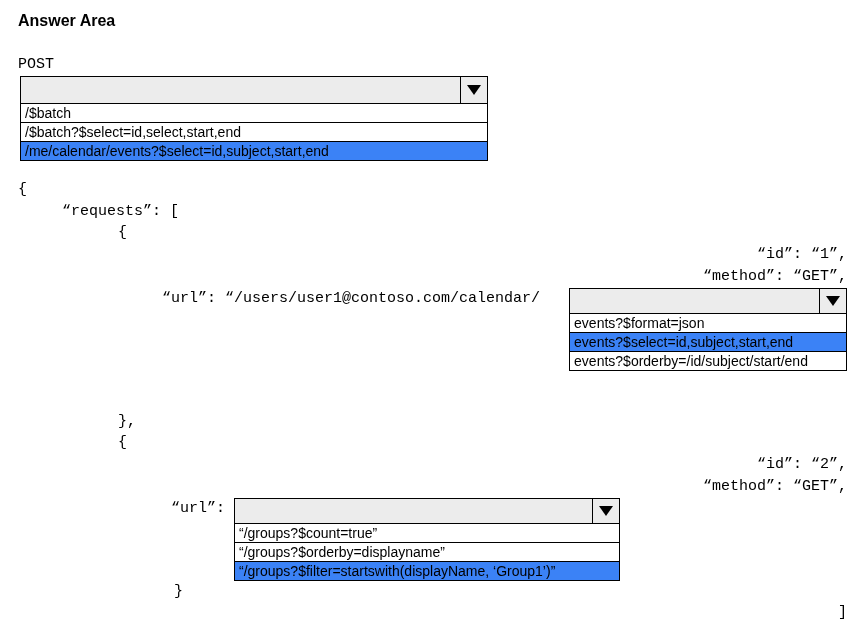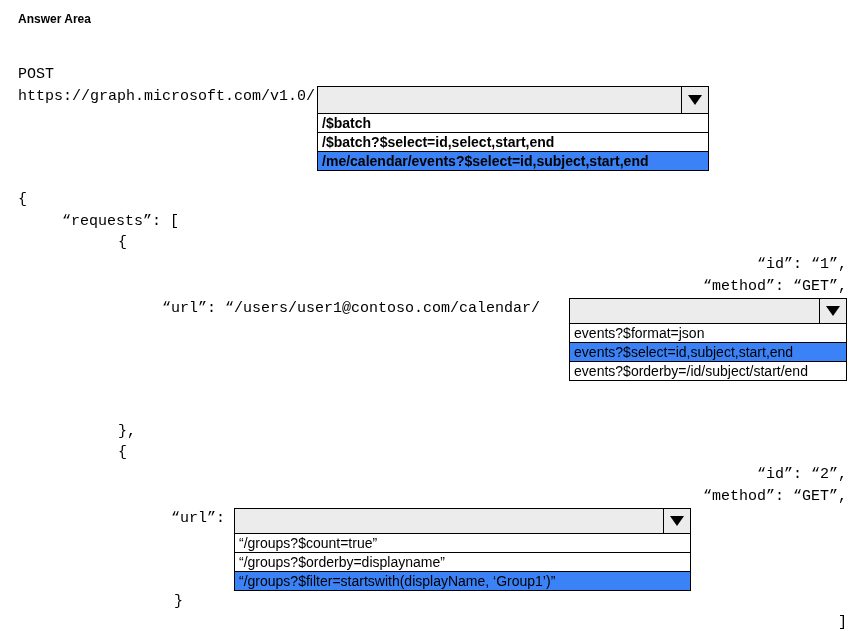--- a/index.html
+++ b/index.html
@@ -6,22 +6,22 @@
     font-family: Arial, Helvetica, sans-serif;
     font-size: 14px;
     margin: 0;
     padding: 12px 18px;
     width: 865px;
     box-sizing: border-box;
     color: #000;
   }
   .title {
     font-weight: bold;
-    font-size: 12px;
-    margin-bottom: 38px;
+    font-size: 16px;
+    margin-bottom: 24px;
   }
   .mono {
     font-family: "Courier New", Courier, monospace;
     font-size: 15px;
     white-space: pre;
     line-height: 1.45;
   }
   .dropdown-wrap {
     display: inline-block;
     vertical-align: top;
@@ -69,22 +69,21 @@
   .indent3b { padding-left: 156px; }
 </style>
 </head>
 <body>
 
 <div class="title">Answer Area</div>
 
 <div class="mono">POST</div>
 
 <div class="row">
-  <span class="mono">https://graph.microsoft.com/v1.0/</span>
-  <div class="dropdown-wrap" style="width:392px; margin-left:2px;font-weight:bold;">
+  <div class="dropdown-wrap" style="width:468px; margin-left:2px;">
     <div class="dd-box" style="height:28px;">
       <div class="dd-value"></div>
       <div class="dd-arrow">
         <svg width="14" height="10" viewBox="0 0 14 10">
             <polygon points="0,0 14,0 7,10" fill="#000"></polygon>
           </svg>
       </div>
     </div>
     <div class="dd-list">
       <div class="dd-item">/$batch</div>
@@ -123,21 +122,21 @@
 
 <div style="height:40px;"></div>
 
 <div class="mono indent2">},</div>
 <div class="mono indent2">{</div>
 <div class="mono indent3">“id”: “2”,</div>
 <div class="mono indent3"> “method”: “GET”,</div>
 
 <div class="row">
   <span class="mono indent3"> “url”: </span>
-  <div class="dropdown-wrap" style="width:457px; margin-left:0px;">
+  <div class="dropdown-wrap" style="width:386px; margin-left:0px;">
     <div class="dd-box" style="height:26px;">
       <div class="dd-value"></div>
       <div class="dd-arrow">
         <svg width="14" height="10" viewBox="0 0 14 10">
             <polygon points="0,0 14,0 7,10" fill="#000"></polygon>
           </svg>
       </div>
     </div>
     <div class="dd-list">
       <div class="dd-item">“/groups?$count=true”</div>

